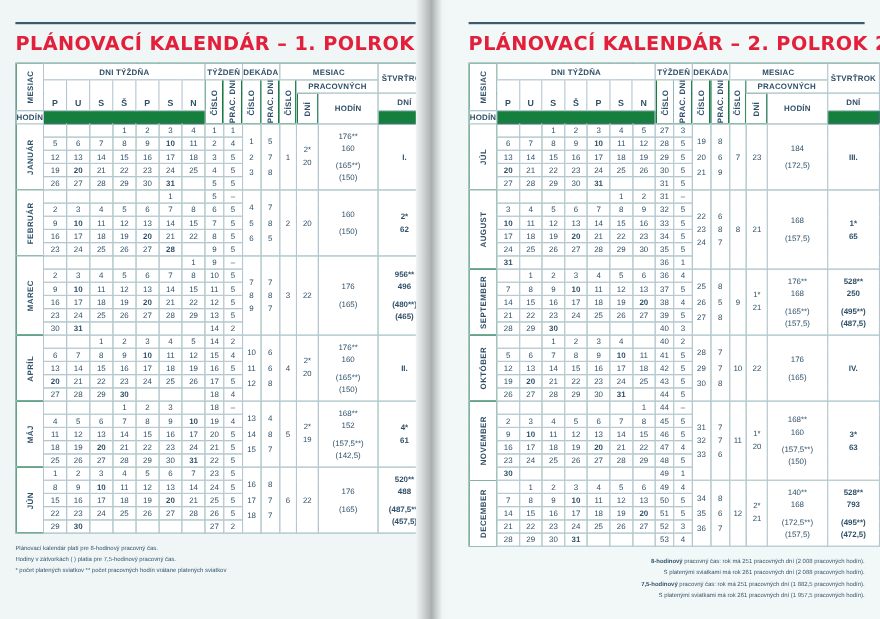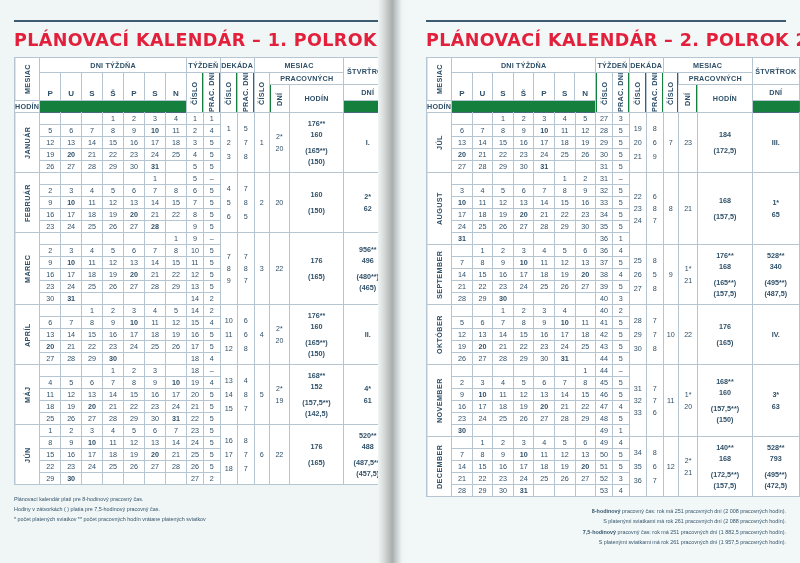--- a/index.html
+++ b/index.html
@@ -59,21 +59,21 @@
     color:#2f5068;
   }
   td.d{font-size:7.2px;}
   td.bold{font-weight:bold;}
   td.sat{background:#dde8ec;}
   td.sun{background:#d3e0e6;}
   td.hol{background:#e2203c;color:#ffffff;font-weight:normal;}
   td.empty{background:#ffffff;}
   td.num{font-size:7.2px;}
   td.mon-dni{font-size:7px;}
-  td.hours{font-size:8px;font-weight:bold;line-height:1.55;margin-left:36px;}
+  td.hours{font-size:8px;font-weight:normal;line-height:1.55;margin-left:36px;}
   td.quarter{font-size:8.4px;font-weight:bold;line-height:1.55;}
   td.qroman{font-size:8.5px;font-weight:bold;}
   .sup{font-size:6px;vertical-align:super;}
   .thickTop{border-top:1.3px solid #4a6a80 !important;}
 
   .notes{
     margin-left:14px;margin-top:9px;font-size:5.4px;line-height:1.85;color:#35566d;
   }
   .page-right .notes{margin-left:0;margin-right:14px;text-align:right;font-size:5.4px;line-height:1.9;}
   .notes b{font-weight:bold;}
@@ -947,21 +947,21 @@
             </td>
             <td class="hours thickTop" rowspan="5">
               <div>176**</div>
               <div>168</div>
               <div style="height:5px"></div>
               <div>(165**)</div>
               <div>(157,5)</div>
             </td>
             <td class="quarter thickTop" rowspan="5">
               <div>528**</div>
-              <div>340</div>
+              <div>250</div>
               <div style="height:5px"></div>
               <div>(495**)</div>
               <div>(487,5)</div>
             </td>
           </tr>
           <tr>
             <td class="d">7</td>
             <td class="d">8</td>
             <td class="d">9</td>
             <td class="d bold">10</td>

